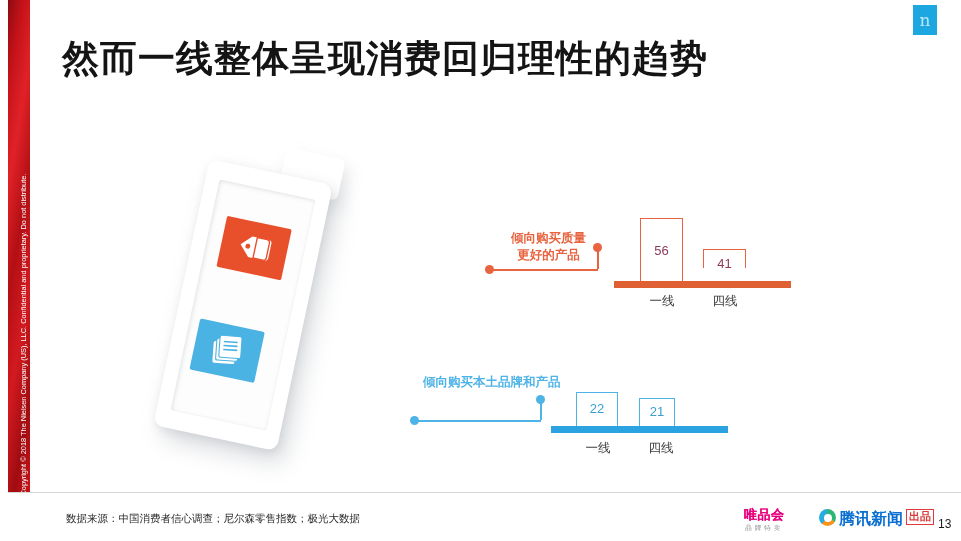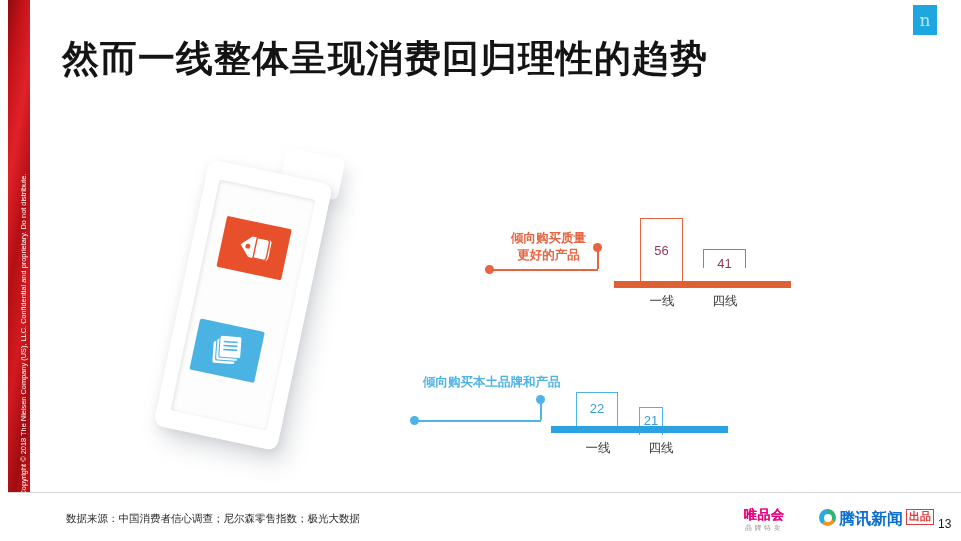--- a/index.html
+++ b/index.html
@@ -351,21 +351,21 @@
     <div class="connector">
       <div class="conn-dot" style="left:410px;top:416px;background:#4eb3e6;"></div>
       <div class="conn-h" style="left:415px;top:419.5px;width:126px;background:#4eb3e6;"></div>
       <div class="conn-v" style="left:540px;top:400px;height:20px;background:#4eb3e6;"></div>
       <div class="conn-dot" style="left:536px;top:395px;background:#4eb3e6;"></div>
     </div>
 
     <div class="bar" style="left:576px;top:392px;width:42px;height:34px;border:1.4px solid #4eb3e6;border-bottom:none;">
       <div class="bar-value" style="top:8px;color:#3a9fd0;">22</div>
     </div>
-    <div class="bar" style="left:639px;top:407px;width:24px;height:28px;border:1.4px solid #4eb3e6;border-bottom:none;">
+    <div class="bar" style="left:639px;top:398px;width:36px;height:28px;border:1.4px solid #4eb3e6;border-bottom:none;">
       <div class="bar-value" style="top:5px;color:#3a9fd0;">21</div>
     </div>
 
     <div class="baseline" style="left:551px;top:426px;width:177px;background:#2ba3e0;"></div>
 
     <div class="cat-label" style="left:570px;top:440px;width:56px;">一线</div>
     <div class="cat-label" style="left:633px;top:440px;width:56px;">四线</div>
   </div>
 
   <div class="footer-sep"></div>

